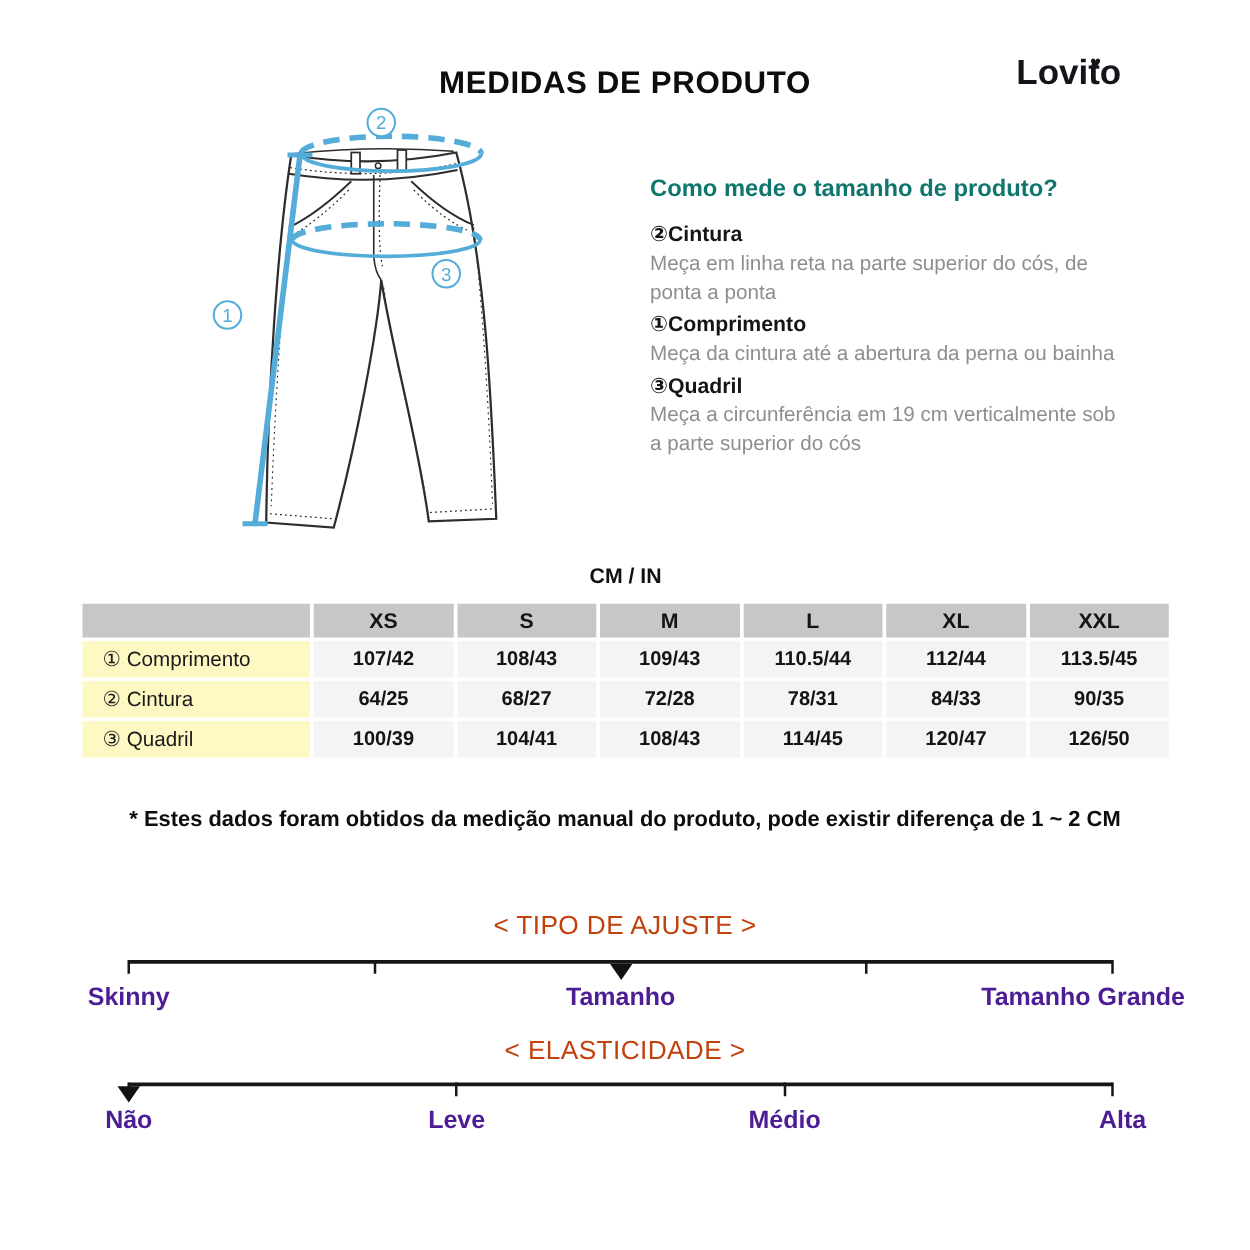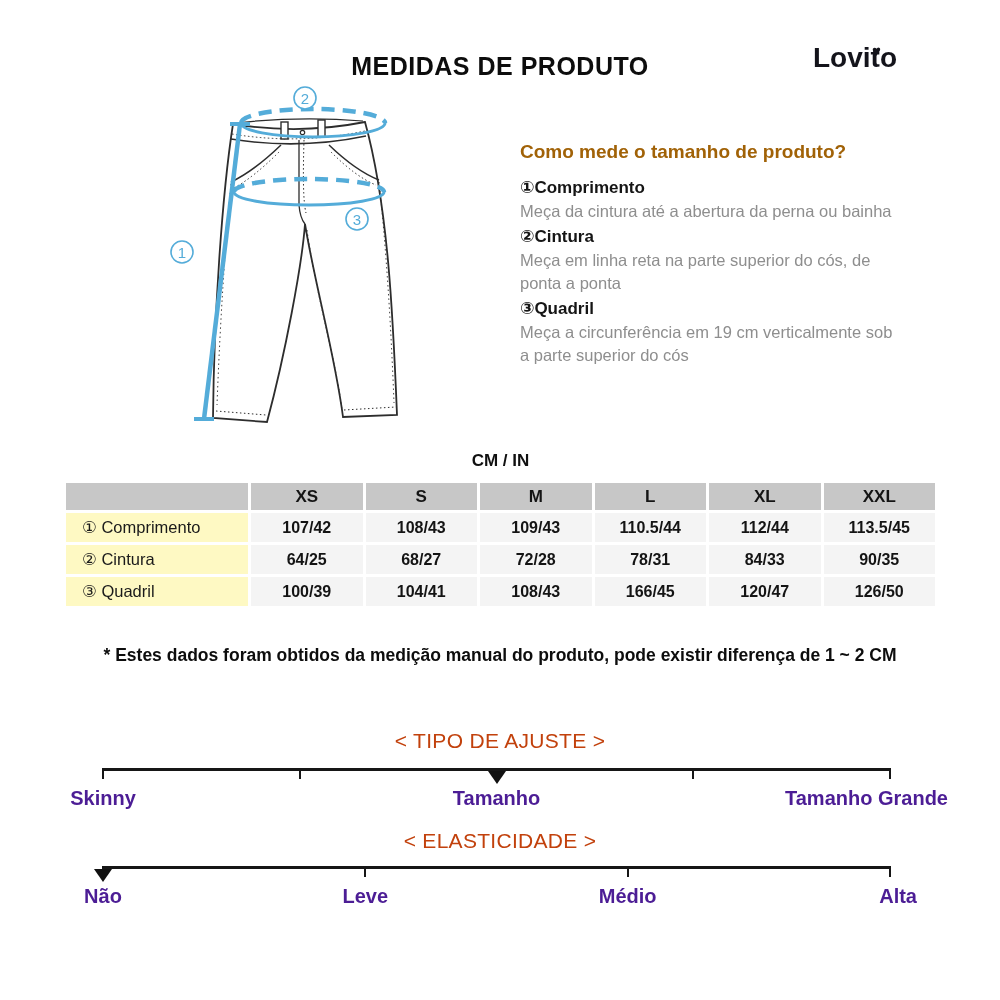--- a/index.html
+++ b/index.html
@@ -9,21 +9,21 @@
   }
   
   .title{position:absolute;top:52px;left:0;width:1000px;text-align:center;
     font-size:25px;font-weight:bold;letter-spacing:.5px;color:#0d0d0d;}
   .logo{position:absolute;left:813px;top:42px;font-size:28px;font-weight:bold;color:#14141b;}
   .logo-heart{position:absolute;left:872px;top:43px;font-size:15px;line-height:1;color:#14141b;}
   
   .pants-svg{position:absolute;left:150px;top:85px;}
   
   .guide{position:absolute;left:520px;top:141px;width:420px;}
-  .guide h2{margin:0 0 13px 0;font-size:19px;font-weight:600;color:#a16207;}
+  .guide h2{margin:0 0 13px 0;font-size:19px;font-weight:600;color:#0f766e;}
   .g-label{font-size:17px;font-weight:bold;color:#151515;line-height:24px;}
   .g-desc{font-size:16.5px;color:#8e8e8e;line-height:23px;margin-bottom:2px;width:374px;}
   
   .units{position:absolute;left:66px;top:451px;width:869px;text-align:center;
     font-size:17px;font-weight:bold;color:#101010;}
   .size-table{position:absolute;left:66px;top:483px;width:869px;
     display:grid;grid-template-columns:182px repeat(6,1fr);
     grid-template-rows:27px 29px 29px 29px;gap:3px;background:#fff;}
   .size-table div{display:flex;align-items:center;justify-content:center;}
   .th{background:#c7c7c7;font-size:17px;font-weight:bold;color:#141414;text-align:right;}
@@ -106,26 +106,26 @@
     </g>
     <g>
       <circle cx="207" cy="134" r="11" fill="#fff" stroke="#54ACD9" stroke-width="1.6"></circle>
       <text x="207" y="139.5" text-anchor="middle" font-size="15" fill="#54ACD9" font-family="Liberation Sans, DejaVu Sans, sans-serif">3</text>
     </g>
   </svg>
 
   <div class="guide">
     <h2>Como mede o tamanho de produto?</h2>
     <div class="g-item">
+      <div class="g-label">②Cintura</div>
+      <div class="g-desc">Meça em linha reta na parte superior do cós, de ponta a ponta</div>
+    </div>
+    <div class="g-item">
       <div class="g-label">①Comprimento</div>
       <div class="g-desc">Meça da cintura até a abertura da perna ou bainha</div>
-    </div>
-    <div class="g-item">
-      <div class="g-label">②Cintura</div>
-      <div class="g-desc">Meça em linha reta na parte superior do cós, de ponta a ponta</div>
     </div>
     <div class="g-item">
       <div class="g-label">③Quadril</div>
       <div class="g-desc">Meça a circunferência em 19 cm verticalmente sob a parte superior do cós</div>
     </div>
   </div>
 
   <div class="units">CM / IN</div>
 
   <div class="size-table">
@@ -150,21 +150,21 @@
     <div class="td">68/27</div>
     <div class="td">72/28</div>
     <div class="td">78/31</div>
     <div class="td">84/33</div>
     <div class="td">90/35</div>
 
     <div class="rowlabel">③ Quadril</div>
     <div class="td">100/39</div>
     <div class="td">104/41</div>
     <div class="td">108/43</div>
-    <div class="td">166/45</div>
+    <div class="td">114/45</div>
     <div class="td">120/47</div>
     <div class="td">126/50</div>
   </div>
 
   <div class="footnote">* Estes dados foram obtidos da medição manual do produto, pode existir diferença de 1 ~ 2 CM</div>
 
   <div class="scale-title" style="top:729px;">&lt; TIPO DE AJUSTE &gt;</div>
   <div class="scale" style="top:768px;">
     <div class="s-line"></div>
     <div class="tick" style="left:0;"></div>

